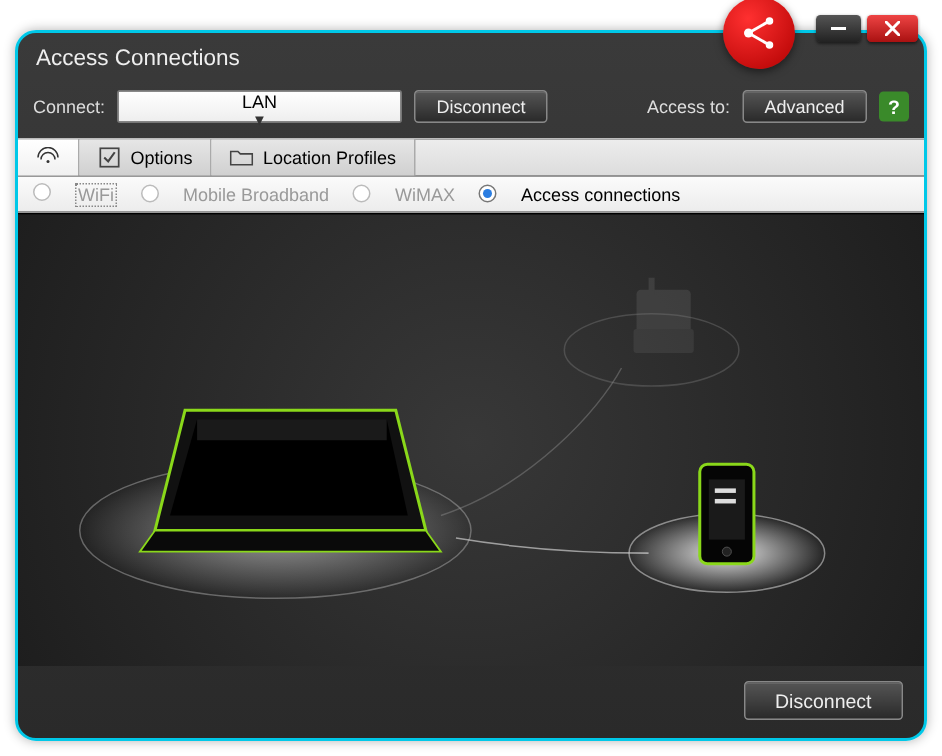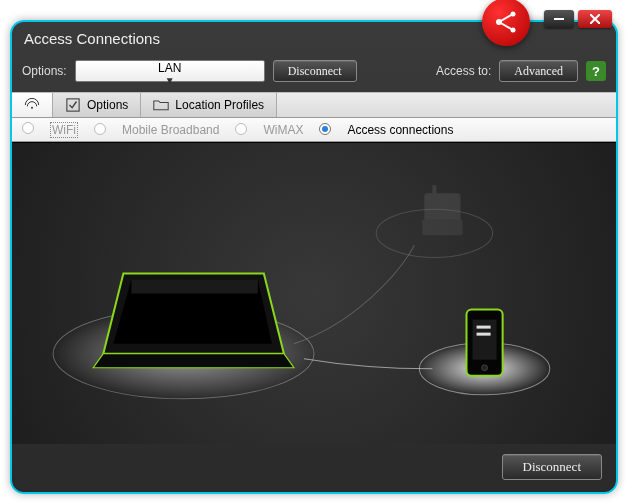--- a/index.html
+++ b/index.html
@@ -84,21 +84,20 @@
   .btn {
     background: linear-gradient(#555,#2a2a2a);
     border: 1px solid #888;
     border-radius: 3px;
     height: 22px;
     padding: 0 14px;
     color: #eee;
     font-size: 12px;
     display: inline-flex; align-items: center;
     box-shadow: 0 1px 0 rgba(255,255,255,0.1) inset;
-    font-family: Liberation Serif, serif;
   }
   .btn.big { height: 26px; padding: 0 20px; font-size: 13px; }
   .spacer { flex: 1; }
   .help {
     width: 20px; height: 20px;
     background: #3a8a2a;
     border-radius: 3px;
     color: white;
     display: flex; align-items: center; justify-content: center;
     font-weight: bold;
@@ -179,21 +178,21 @@
     <line x1="8" y1="15" x2="22" y2="23" stroke="white" stroke-width="2"></line>
   </svg>
 </div>
 
 <div class="window">
   <div class="titlebar">
     <span class="title">Access Connections</span>
   </div>
 
   <div class="toolbar">
-    <span class="lbl">Options:</span>
+    <span class="lbl">Connect:</span>
     <div class="select">
       <span>LAN</span>
       <span class="arrow">▼</span>
     </div>
     <div class="btn">
       <span>Disconnect</span>
     </div>
     <span class="spacer"></span>
     <span class="lbl">Access to:</span>
     <div class="btn">

